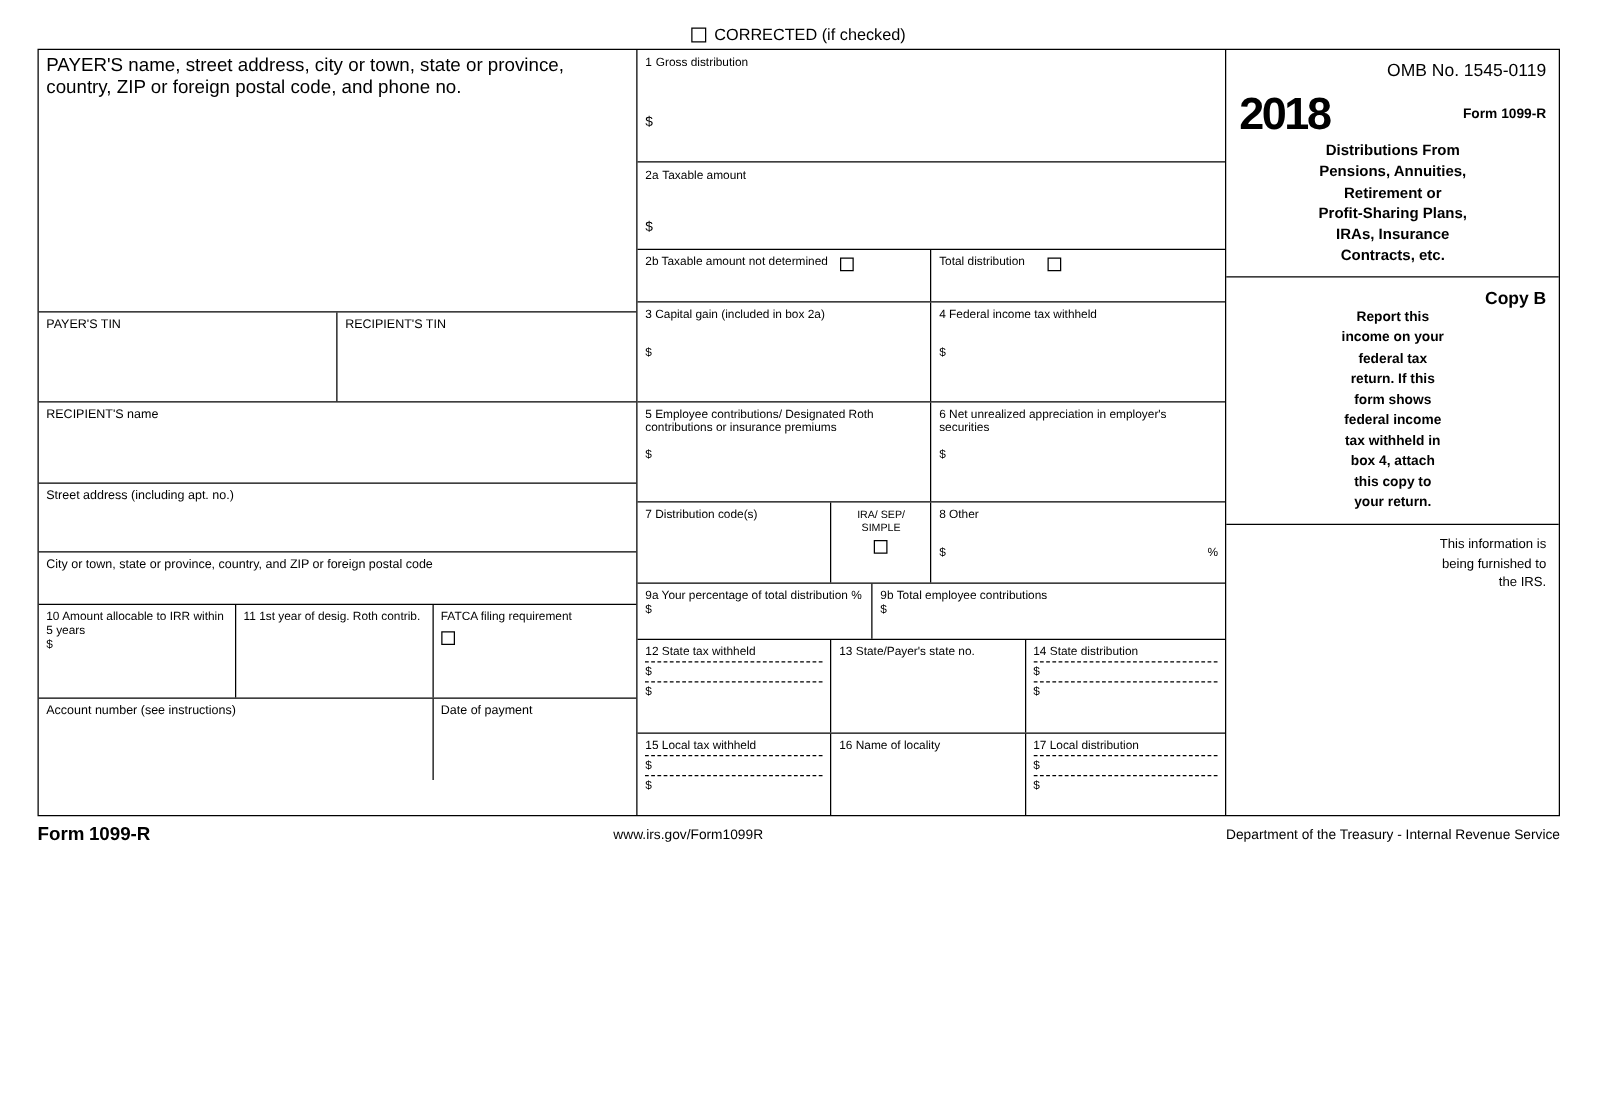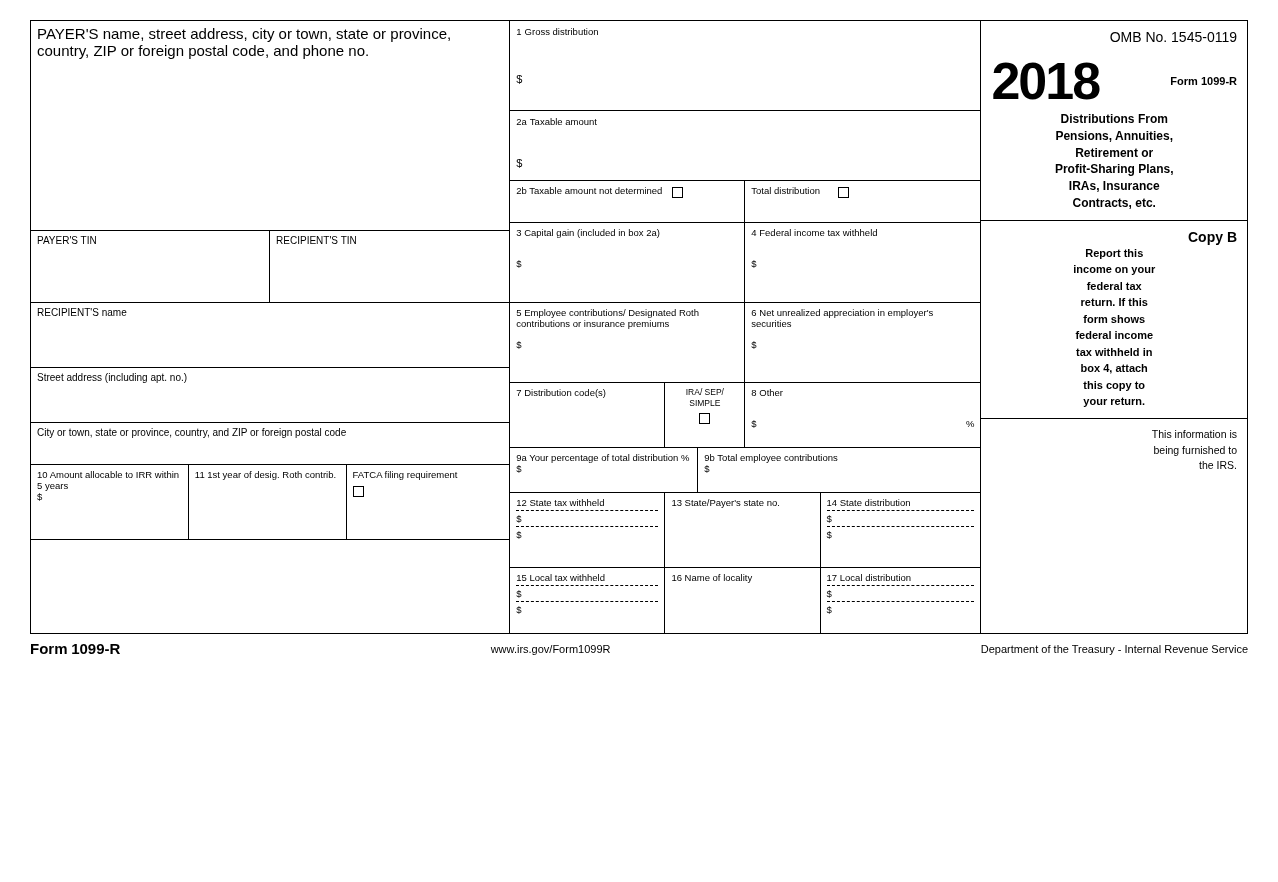--- a/index.html
+++ b/index.html
@@ -313,21 +313,21 @@
       font-weight: bold;
       line-height: 1.4;
     }
     .year-form-row {
       display: flex;
       align-items: center;
       justify-content: space-between;
       margin-top: 6px;
     }
     .year-display {
-      font-size: 52px;
+      font-size: 36px;
       font-weight: bold;
       letter-spacing: -2px;
     }
     .form-id {
       font-size: 11px;
       font-weight: bold;
       text-align: right;
     }
     .omn-no {
       font-size: 14px;
@@ -368,20 +368,24 @@
     .footer-form span {
       font-weight: bold;
       font-size: 15px;
     }
   </style>
 </head>
 <body>
 
 <div class="page-wrapper">
 
+  <div class="corrected-header">
+    <span class="corrected-checkbox"></span>
+    <span>CORRECTED (if checked)</span>
+  </div>
 
   <div class="main-form">
 
     <div class="left-section">
 
       <div class="payer-name-box">
         <div>PAYER'S name, street address, city or town, state or province,</div>
         <div>country, ZIP or foreign postal code, and phone no.</div>
       </div>
 
@@ -415,20 +419,28 @@
         <div class="box11">
           <span>11</span>
           <span>1st year of desig. Roth contrib.</span>
         </div>
         <div class="box-fatca">
           <div>FATCA filing requirement</div>
           <div style="margin-top:4px;"><span class="small-checkbox"></span></div>
         </div>
       </div>
 
+      <div class="account-date-row">
+        <div class="account-number-box">
+          <div>Account number (see instructions)</div>
+        </div>
+        <div class="date-payment-box">
+          <div>Date of payment</div>
+        </div>
+      </div>
 
     </div>
 
     <div class="middle-section">
 
       <div class="box1">
         <span class="box-number">1</span>
         <span class="box-label">Gross distribution</span>
         <div style="margin-top:36px;"><span>$</span></div>
       </div>

